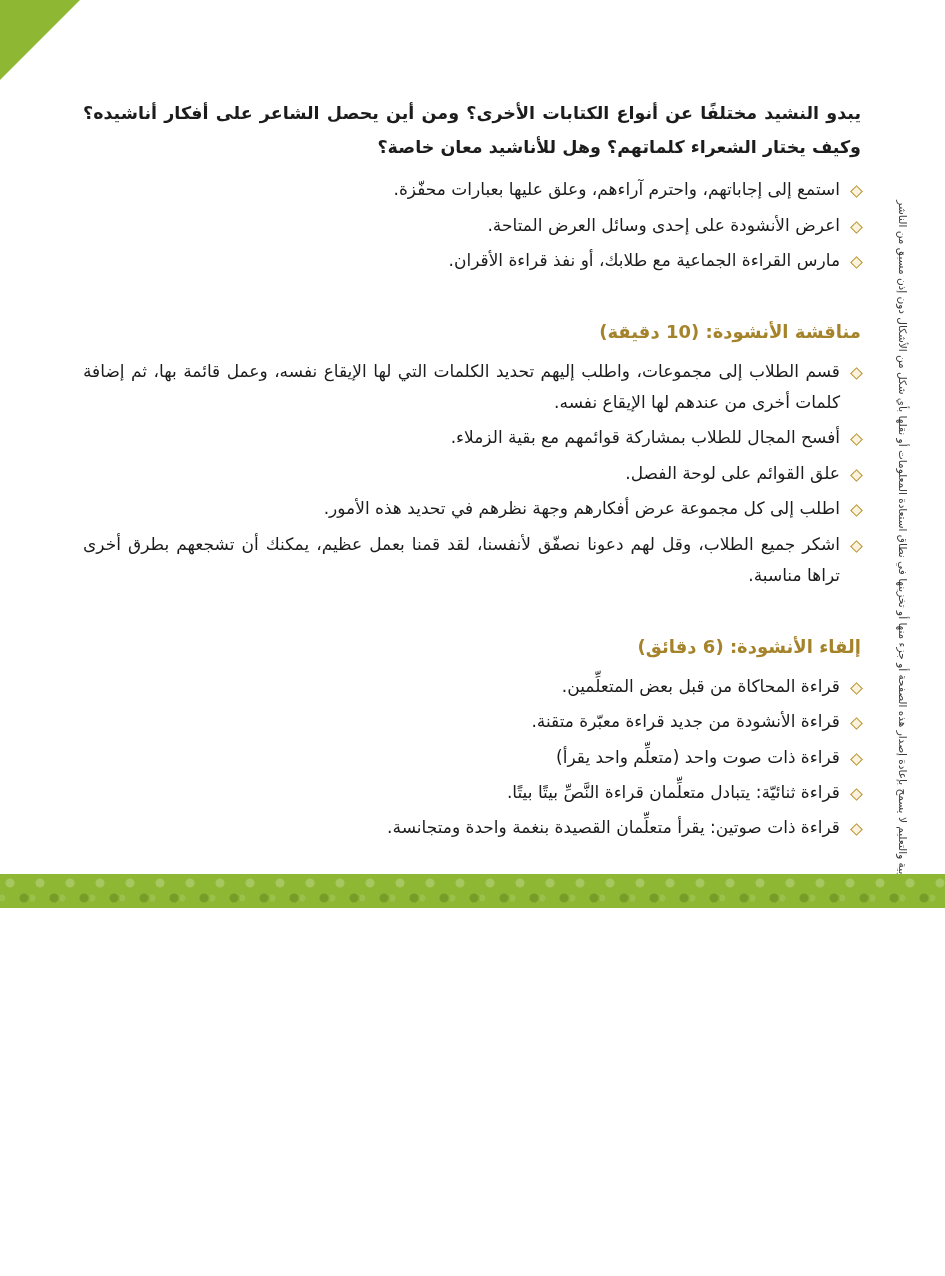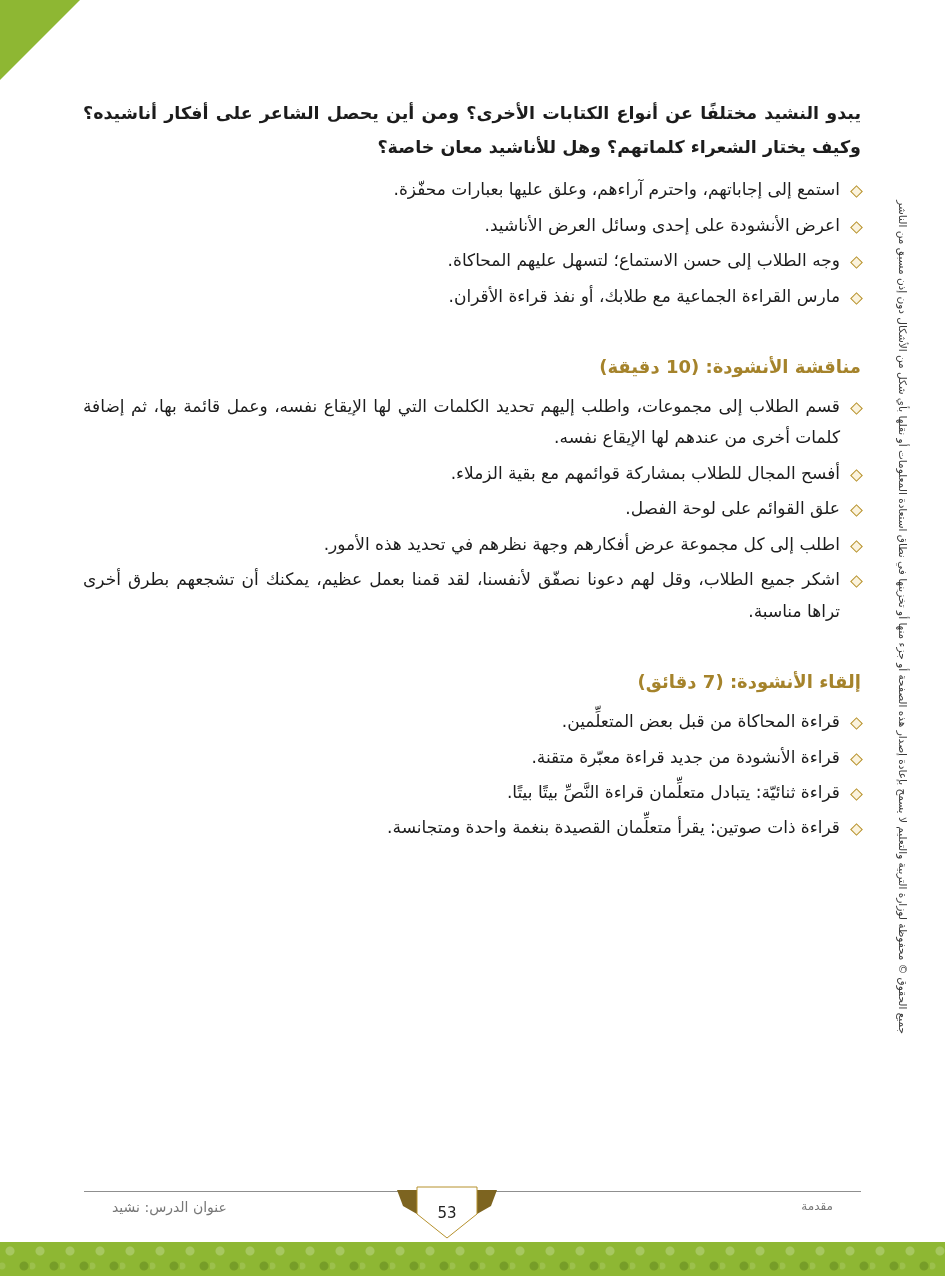--- a/index.html
+++ b/index.html
@@ -3,21 +3,21 @@
 <meta charset="utf-8">
 <style>
   html, body { margin: 0; padding: 0; }
   body {
     width: 945px; height: 1276px;
     background: #ffffff;
     font-family: "DejaVu Sans", sans-serif;
   }
   .page {
     position: relative;
-    width: 945px; height: 1276px;
+    width: 945px; height: 908px;
     background: #ffffff;
     overflow: hidden;
   }
 
   
   .corner-triangle {
     position: absolute; top: 0; left: 0;
     width: 0; height: 0;
     border-top: 80px solid var(--green, #8eb733);
     border-right: 80px solid transparent;
@@ -126,27 +126,23 @@
     <p class="intro">يبدو النشيد مختلفًا عن أنواع الكتابات الأخرى؟ ومن أين يحصل الشاعر على أفكار أناشيده؟ وكيف يختار الشعراء كلماتهم؟ وهل للأناشيد معان خاصة؟</p>
 
     <div class="bullet-list">
   <div class="bullet-item">
     <span class="bullet-icon"></span>
     <span class="bullet-text">استمع إلى إجاباتهم، واحترم آراءهم، وعلق عليها بعبارات محفّزة.</span>
   </div>
 
   <div class="bullet-item">
     <span class="bullet-icon"></span>
-    <span class="bullet-text">اعرض الأنشودة على إحدى وسائل العرض الأناشيد.</span>
-  </div>
-
-  <div class="bullet-item">
-    <span class="bullet-icon"></span>
-    <span class="bullet-text">وجه الطلاب إلى حسن الاستماع؛ لتسهل عليهم المحاكاة.</span>
-  </div>
+    <span class="bullet-text">اعرض الأنشودة على إحدى وسائل العرض المتاحة.</span>
+  </div>
+
 
 
   <div class="bullet-item">
     <span class="bullet-icon"></span>
     <span class="bullet-text">مارس القراءة الجماعية مع طلابك، أو نفذ قراءة الأقران.</span>
   </div>
 </div>
 
     <h2 class="section-heading">مناقشة الأنشودة: (10 دقيقة)</h2>
     <div class="bullet-list">
@@ -170,32 +166,36 @@
     <span class="bullet-icon"></span>
     <span class="bullet-text">اطلب إلى كل مجموعة عرض أفكارهم وجهة نظرهم في تحديد هذه الأمور.</span>
   </div>
 
   <div class="bullet-item">
     <span class="bullet-icon"></span>
     <span class="bullet-text">اشكر جميع الطلاب، وقل لهم دعونا نصفّق لأنفسنا، لقد قمنا بعمل عظيم، يمكنك أن تشجعهم بطرق أخرى تراها مناسبة.</span>
   </div>
 </div>
 
-    <h2 class="section-heading">إلقاء الأنشودة: (7 دقائق)</h2>
+    <h2 class="section-heading">إلقاء الأنشودة: (6 دقائق)</h2>
     <div class="bullet-list">
   <div class="bullet-item">
     <span class="bullet-icon"></span>
     <span class="bullet-text">قراءة المحاكاة من قبل بعض المتعلِّمين.</span>
   </div>
 
   <div class="bullet-item">
     <span class="bullet-icon"></span>
     <span class="bullet-text">قراءة الأنشودة من جديد قراءة معبّرة متقنة.</span>
   </div>
 
+  <div class="bullet-item">
+    <span class="bullet-icon"></span>
+    <span class="bullet-text">قراءة ذات صوت واحد (متعلِّم واحد يقرأ)</span>
+  </div>
 
   <div class="bullet-item">
     <span class="bullet-icon"></span>
     <span class="bullet-text">قراءة ثنائيّة: يتبادل متعلِّمان قراءة النَّصِّ بيتًا بيتًا.</span>
   </div>
 
   <div class="bullet-item">
     <span class="bullet-icon"></span>
     <span class="bullet-text">قراءة ذات صوتين: يقرأ متعلِّمان القصيدة بنغمة واحدة ومتجانسة.</span>
   </div>

